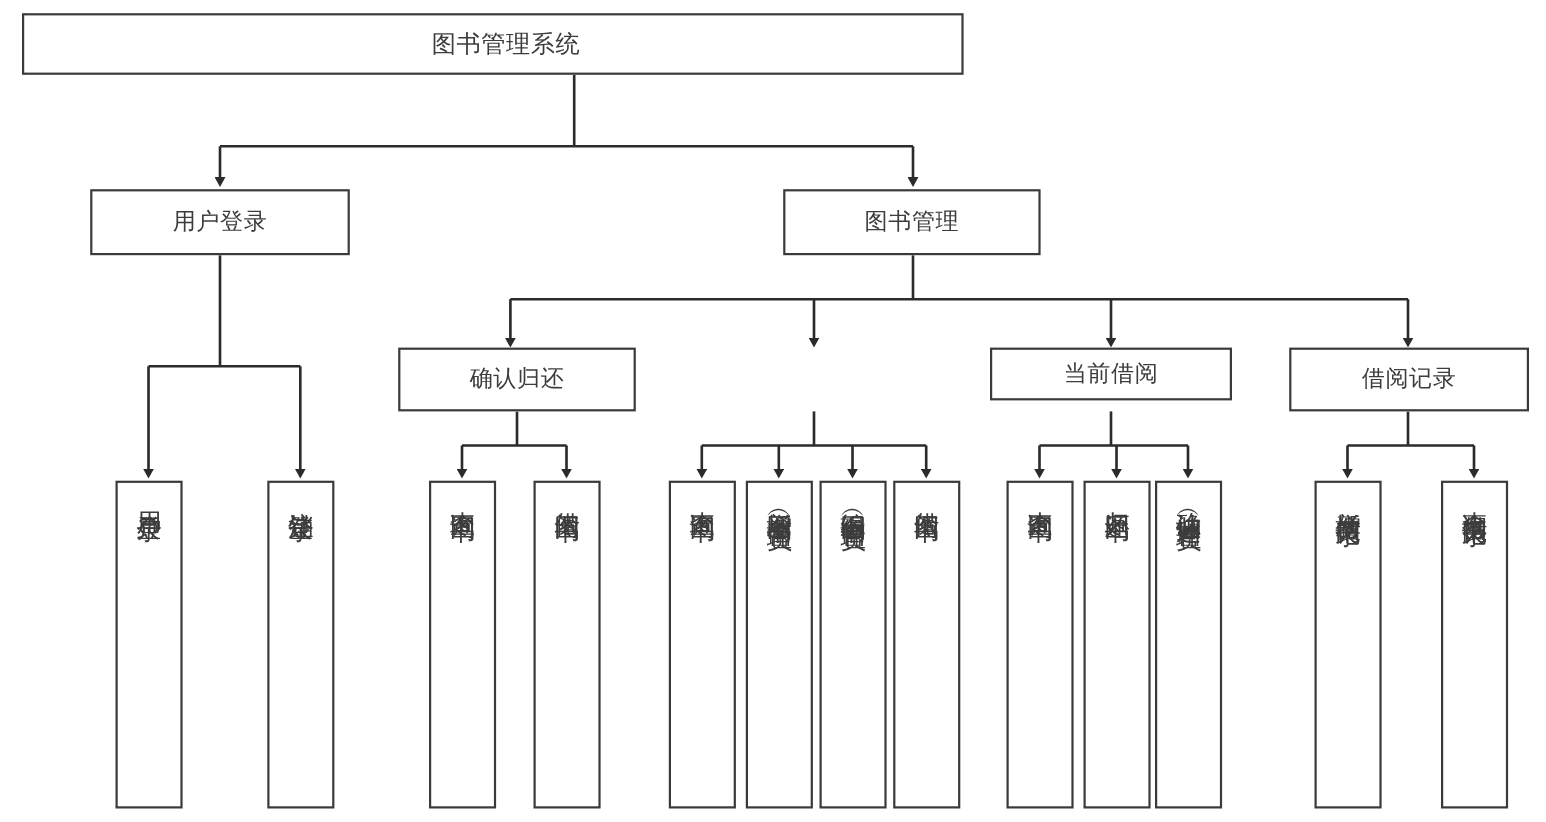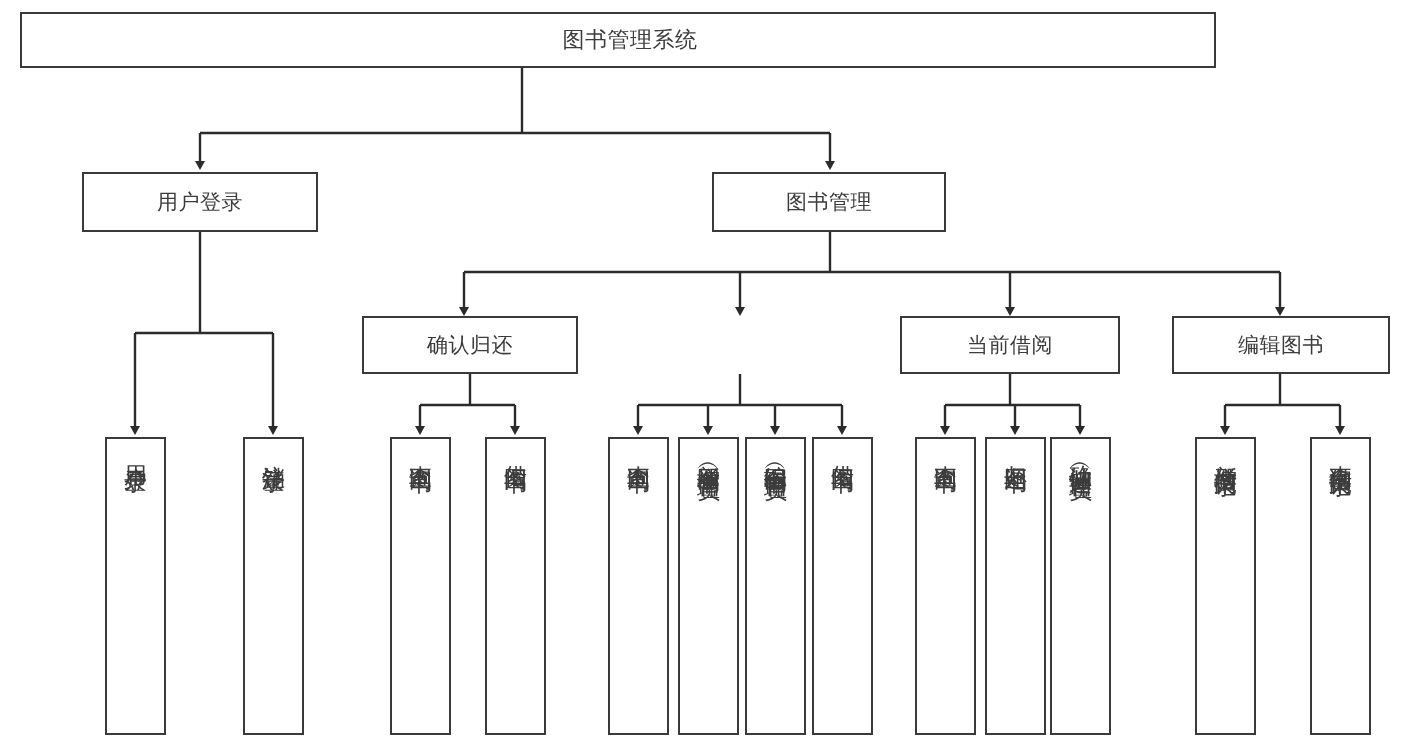--- a/index.html
+++ b/index.html
@@ -118,39 +118,39 @@
       <path d="M1015,405 L1015,427" marker-end="url(#arrow)"></path>
       <path d="M1080,405 L1080,427" marker-end="url(#arrow)"></path>
 
       <path d="M1280,374 L1280,405"></path>
       <path d="M1225,405 L1340,405"></path>
       <path d="M1225,405 L1225,427" marker-end="url(#arrow)"></path>
       <path d="M1340,405 L1340,427" marker-end="url(#arrow)"></path>
     </g>
   </svg>
 
-  <div class="node root horiz" style="left:20px; top:12px; width:1196px; height:56px;padding-left:24px;">
+  <div class="node root horiz" style="left:20px; top:12px; width:856px; height:56px;padding-left:24px;">
     <span class="lbl">图书管理系统</span>
   </div>
 
   <div class="node horiz" style="left:82px; top:172px; width:236px; height:60px;">
     <span class="lbl">用户登录</span>
   </div>
   <div class="node horiz" style="left:712px; top:172px; width:234px; height:60px;">
     <span class="lbl">图书管理</span>
   </div>
 
   <div class="node horiz" style="left:362px; top:316px; width:216px; height:58px;">
     <span class="lbl">确认归还</span>
   </div>
-  <div class="node horiz" style="left:900px; top:316px; width:220px; height:58px;text-align:right;">
+  <div class="node horiz" style="left:900px; top:316px; width:220px; height:48px;text-align:right;">
     <span class="lbl">当前借阅</span>
   </div>
   <div class="node horiz" style="left:1172px; top:316px; width:218px; height:58px;">
-    <span class="lbl">编辑图书</span>
+    <span class="lbl">借阅记录</span>
   </div>
 
   <div class="node vert" style="left:105px; top:437px; width:61px; height:298px;">
     <span class="lbl">用户登录</span>
   </div>
   <div class="node vert" style="left:243px; top:437px; width:61px; height:298px;">
     <span class="lbl">注销登录</span>
   </div>
 
   <div class="node vert" style="left:390px; top:437px; width:61px; height:298px;">

